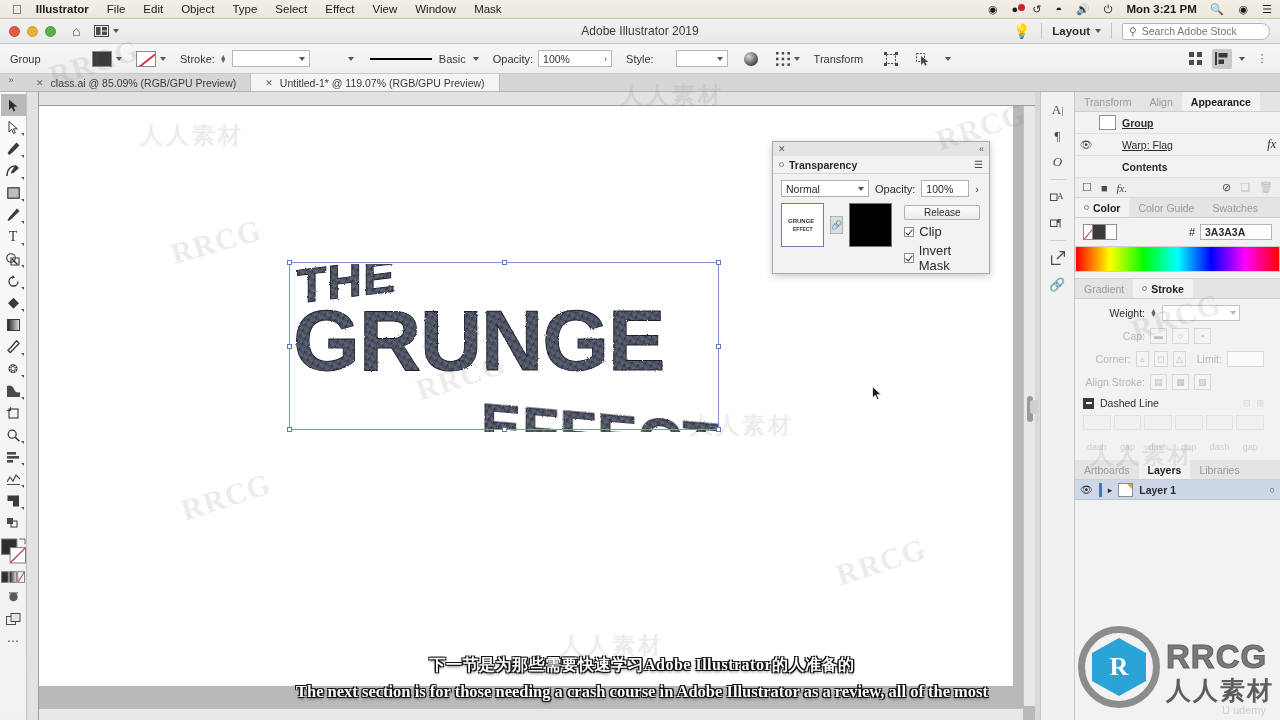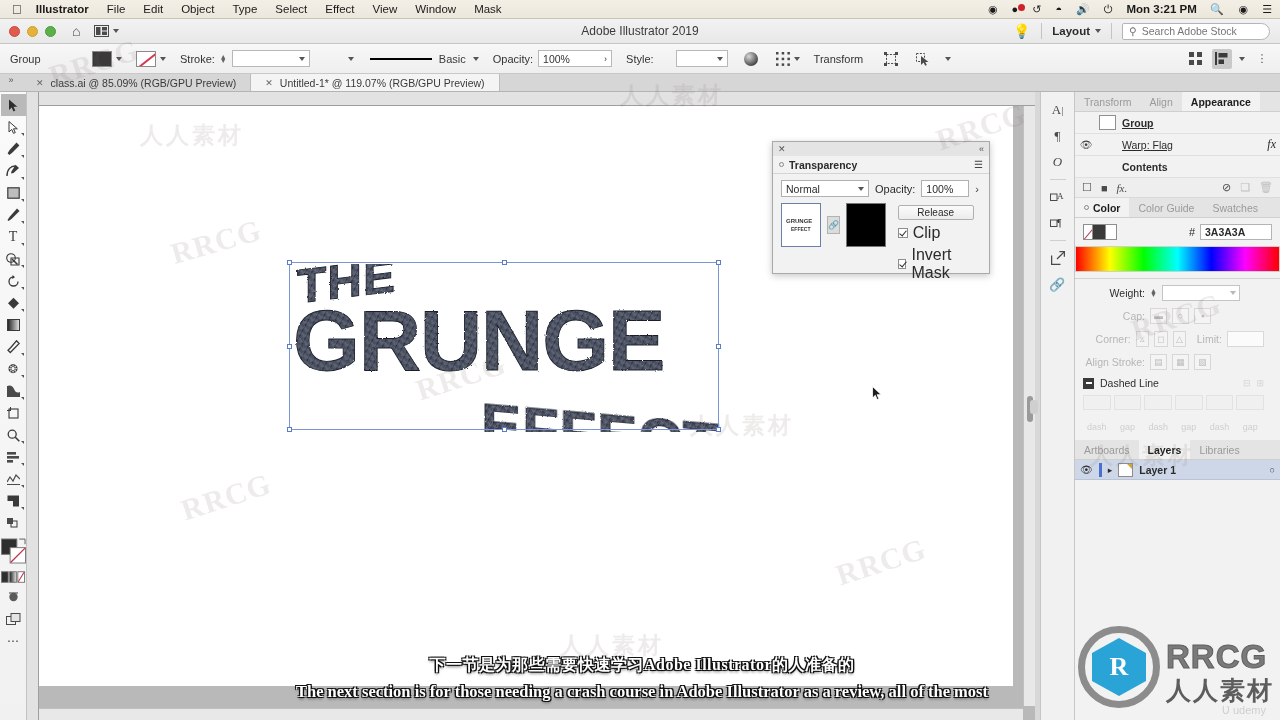--- a/index.html
+++ b/index.html
@@ -135,21 +135,21 @@
   .tp-tab .name{font-weight:bold;font-size:10.5px;}
   .tp-row{display:flex;align-items:center;gap:6px;padding:6px 8px 4px 8px;}
   .tp-sel{width:88px;height:17px;background:#fff;border:1px solid #b0b0b0;display:flex;align-items:center;justify-content:space-between;padding:0 4px;font-size:10.5px;}
   .tp-op{width:48px;height:17px;background:#fff;border:1px solid #b0b0b0;display:flex;align-items:center;padding:0 4px;font-size:10.5px;}
   .tp-body{display:flex;gap:6px;padding:2px 8px;align-items:flex-start;}
   .thumbbox{width:46px;height:44px;border:1px solid #6c7fa8;background:#fff;display:flex;align-items:center;justify-content:center;}
   .linkbox{width:14px;height:18px;background:#dcdcdc;border:1px solid #b2b2b2;display:flex;align-items:center;justify-content:center;font-size:9px;color:#444;margin-top:13px;}
   .maskbox{width:46px;height:44px;border:1px solid #777;background:#000;}
   .tp-right{display:flex;flex-direction:column;gap:4px;margin-left:6px;padding-top:2px;}
   .relbtn{width:76px;height:15px;background:linear-gradient(#fbfbfb,#ececec);border:1px solid #b0b0b0;border-radius:2px;display:flex;align-items:center;justify-content:center;font-size:10px;}
-  .ckrow{display:flex;align-items:center;gap:5px;font-size:16px;}
+  .ckrow{display:flex;align-items:center;gap:5px;font-size:13px;}
   .ck{width:10px;height:10px;border:1px solid #8e8e8e;background:#fff;position:relative;}
   .ck.on:after{content:"";position:absolute;left:2px;top:0px;width:3px;height:6px;border:solid #2d2d2d;border-width:0 1.6px 1.6px 0;transform:rotate(40deg);}
 
   
   .rail{position:absolute;top:92px;left:1040px;width:35px;height:628px;background:#f1f1f1;border-left:1px solid #c6c6c6;border-right:1px solid #c6c6c6;z-index:24;display:flex;flex-direction:column;align-items:center;padding-top:5px;}
   .rail .ri{width:26px;height:26px;display:flex;align-items:center;justify-content:center;font-size:13px;color:#4a4a4a;}
   .rail .rsep{width:16px;height:1px;background:#cfcfcf;margin:4px 0;}
   .railgrip{position:absolute;left:1030px;top:400px;width:8px;height:14px;background:#cfcfcf;border-radius:3px;z-index:25;}
 
   
@@ -739,20 +739,27 @@
         <span>#</span>
         <span class="hexbox">
             <span>3A3A3A</span>
           </span>
       </span>
     </div>
     <div class="spectrum"></div>
   </div>
 
   <div>
+    <div class="ptabs">
+      <span class="ptab dim">Gradient</span>
+      <span class="ptab active">
+          <span class="dotm"></span>
+          <span>Stroke</span>
+        </span>
+    </div>
     <div class="strokebody">
       <div class="srow">
         <span class="slabel" style="color:#2f2f2f;">Weight:</span>
         <span class="stepper">
             <span>▲</span>
             <span>▼</span>
           </span>
         <span class="sfield" style="background:#fff;border-color:#c4c4c4;">
           <span></span>
           <span class="caret" style="border-top-color:#b8b8b8;"></span>

